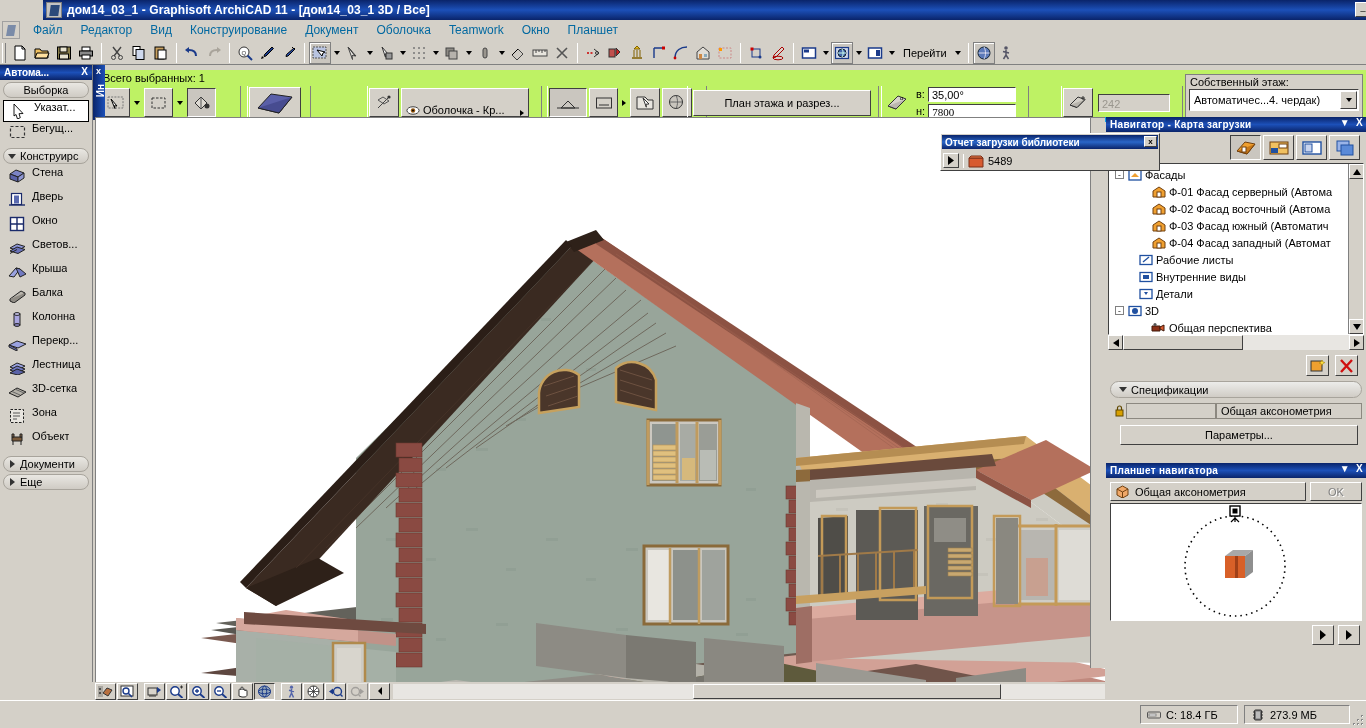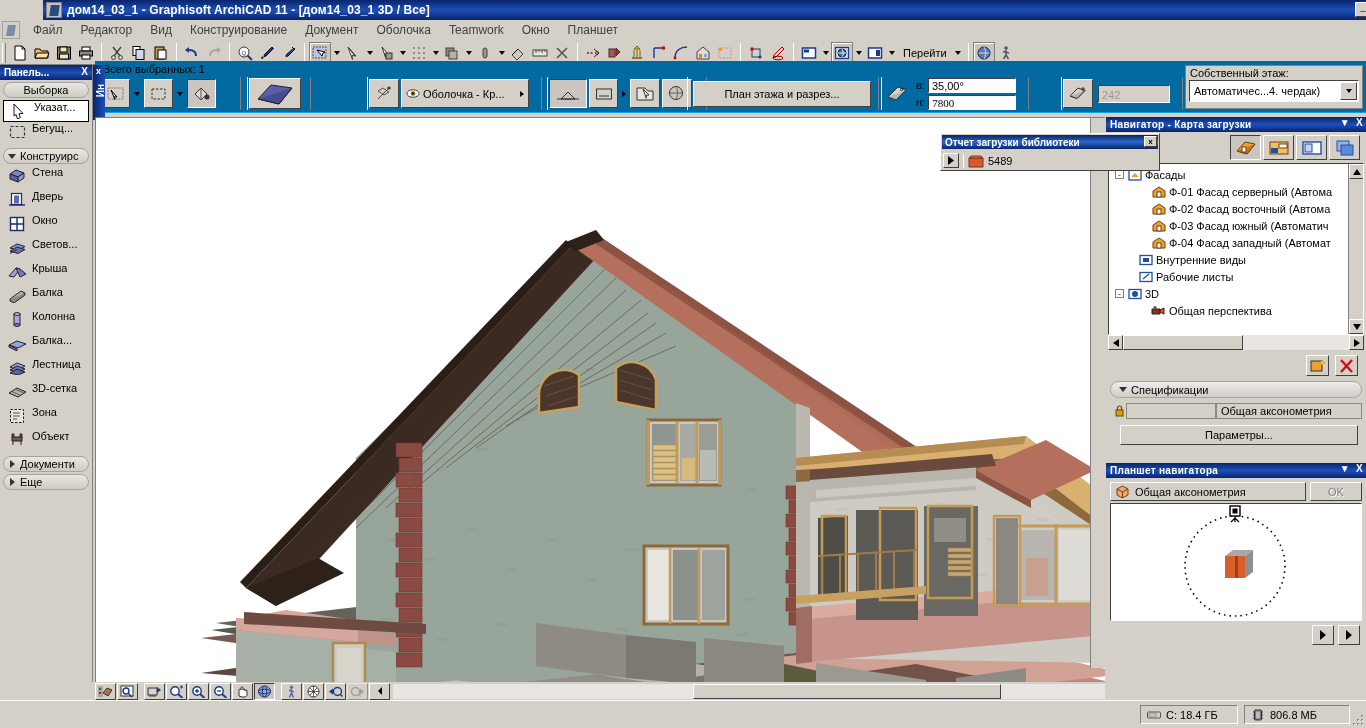--- a/index.html
+++ b/index.html
@@ -49,21 +49,21 @@
   }
   .menu-app-icon {
     width:18px; height:18px; margin:0 4px 0 2px; background:#d4d0c8;
     position:relative; border:1px solid #a0a0a0;
   }
   .menu-app-icon::after{
     content:""; position:absolute; left:4px; top:3px; width:8px; height:11px;
     background:#7a8ba8; transform:skewX(-10deg);
   }
   .menu-item {
-    padding:2px 9px; font-size:12px; color:#404040; cursor:default; white-space:nowrap;
+    padding:2px 9px; font-size:12px; color:#0369a1; cursor:default; white-space:nowrap;
   }
 
   
   .toolbar {
     position:absolute; left:0; top:41px; width:1366px; height:24px;
     background:#d4d0c8; display:flex; align-items:center;
     border-bottom:1px solid #808080;
   }
   .tb-grip {
     width:4px; height:20px; margin:0 3px 0 2px;
@@ -80,22 +80,22 @@
           border-right:1px solid #fff; margin:0 4px; flex:none; }
   .tdrop { width:11px; height:22px; display:flex; align-items:center;
            justify-content:center; font-size:7px; cursor:default; flex:none; }
   .tdrop::after { content:""; border-left:3px solid transparent;
      border-right:3px solid transparent; border-top:4px solid #000;
      display:block; }
   .tb-label { font-size:11px; padding:0 6px; white-space:nowrap; }
 
   
   .infobar {
-    position:absolute; left:95px; top:61px; width:1271px; height:52px;
-    background:#0369a1; border-bottom:1px solid #0ea5e9;
+    position:absolute; left:95px; top:70px; width:1271px; height:52px;
+    background:#bef264; border-bottom:5px solid #0ea5e9;
   }
   .sel-count { position:absolute; left:8px; top:2px; font-size:11px; }
   .ibgroup {
     position:absolute; top:16px; height:33px;
     border-left:1px solid #fff; border-right:1px solid #808080;
     display:flex; align-items:center;
   }
   .ibtn {
     height:29px; min-width:29px; background:#d4d0c8;
     border-top:1px solid #fff; border-left:1px solid #fff;
@@ -679,21 +679,21 @@
     </div>
 
     <div class="ibgroup" style="left:272px; width:175px;">
       <div class="ibtn" style="width:30px;">
         <svg width="18" height="18" viewBox="0 0 18 18">
             <path d="M3 14L14 3" stroke="#444"></path>
             <path d="M3 6l5-3 6 4-5 3z" fill="none" stroke="#555"></path>
             <circle cx="14" cy="3" r="1.6" fill="#333"></circle>
           </svg>
       </div>
-      <div class="ibtn" style="width:128px; justify-content:flex-start; padding:0 4px;">
+      <div class="ibtn" style="width:128px; justify-content:flex-start; padding:0 4px;align-items:flex-end;">
         <span class="mini-ico">
           <svg width="15" height="11" viewBox="0 0 15 11">
               <ellipse cx="7.5" cy="5.5" rx="6.5" ry="4" fill="#fff" stroke="#333"></ellipse>
               <circle cx="7.5" cy="5.5" r="2.4" fill="#9a5a10"></circle>
               <circle cx="7.5" cy="5.5" r="1" fill="#000"></circle>
             </svg>
         </span>
         <span style="font-size:11px;margin-left:3px;">Оболочка - Кр...</span>
         <span class="arr-r" style="margin-left:auto;"></span>
       </div>
@@ -769,21 +769,21 @@
         <span>Автоматичес...4. чердак)</span>
         <span class="combo-btn">
             <span class="arr"></span>
           </span>
       </div>
     </div>
   </div>
 
   <div class="leftpal">
     <div class="pal-title">
-      <span>Панель...</span>
+      <span>Автома...</span>
       <span class="x">X</span>
     </div>
 
     <div class="pal-section center">
       <span>Выборка</span>
     </div>
 
     <div class="tool-row sel">
       <span class="tool-ico">
         <svg width="16" height="16" viewBox="0 0 16 16">
@@ -874,21 +874,21 @@
       </span>
       <span class="tool-lbl">Колонна</span>
     </div>
     <div class="tool-row">
       <span class="tool-ico">
         <svg width="19" height="14" viewBox="0 0 19 14">
             <path d="M1 8l8-4 9 3-8 4z" fill="#9aa2e0" stroke="#222"></path>
             <path d="M1 8v2l8 4v-2z" fill="#6a72b8" stroke="#222"></path>
           </svg>
       </span>
-      <span class="tool-lbl">Балка...</span>
+      <span class="tool-lbl">Перекр...</span>
     </div>
     <div class="tool-row">
       <span class="tool-ico">
         <svg width="19" height="14" viewBox="0 0 19 14">
             <path d="M2 6l7-4 8 3-7 4z" fill="#9aa2e0" stroke="#222"></path>
             <path d="M2 9l7-4 8 3-7 4z" fill="#7179c0" stroke="#222"></path>
             <path d="M2 12l7-4 8 3-7 3z" fill="#5a62a8" stroke="#222"></path>
           </svg>
       </span>
       <span class="tool-lbl">Лестница</span>
@@ -1415,37 +1415,47 @@
               </svg>
           </span>
           <span class="tlabel">Ф-04 Фасад западный (Автомат</span>
         </div>
 
         <div class="tnode" style="padding-left:9px;">
           <span class="tdots"></span>
           <span class="tico">
             <svg width="14" height="12" viewBox="0 0 14 12">
                 <rect x="1" y="1.5" width="12" height="9" fill="#fff" stroke="#2050a0" stroke-width="1.3"></rect>
+                <path d="M4 8l6-5" stroke="#2050a0" stroke-width="1.3"></path>
+              </svg>
+          </span>
+          <span class="tlabel">Рабочие листы</span>
+        </div>
+
+        <div class="tnode" style="padding-left:9px;">
+          <span class="tdots"></span>
+          <span class="tico">
+            <svg width="14" height="12" viewBox="0 0 14 12">
+                <rect x="1" y="1.5" width="12" height="9" fill="#fff" stroke="#2050a0" stroke-width="1.3"></rect>
                 <rect x="4" y="4" width="6" height="4" fill="#2050a0"></rect>
               </svg>
           </span>
           <span class="tlabel">Внутренние виды</span>
         </div>
 
         <div class="tnode" style="padding-left:9px;">
           <span class="tdots"></span>
           <span class="tico">
             <svg width="14" height="12" viewBox="0 0 14 12">
                 <rect x="1" y="1.5" width="12" height="9" fill="#fff" stroke="#2050a0" stroke-width="1.3"></rect>
-                <path d="M4 8l6-5" stroke="#2050a0" stroke-width="1.3"></path>
+                <path d="M9 4H5l2 3z" fill="#2050a0"></path>
               </svg>
           </span>
-          <span class="tlabel">Рабочие листы</span>
+          <span class="tlabel">Детали</span>
         </div>
-
 
         <div class="tnode">
           <span class="texp">-</span>
           <span class="tico">
             <svg width="14" height="12" viewBox="0 0 14 12">
                 <rect x="1" y="1.5" width="12" height="9" fill="#fff" stroke="#2050a0" stroke-width="1.3"></rect>
                 <circle cx="7" cy="6" r="3" fill="#2050a0"></circle>
               </svg>
           </span>
           <span class="tlabel">3D</span>
@@ -1592,21 +1602,21 @@
       <span>C: 18.4 ГБ</span>
     </div>
     <div class="sb-cell" style="left:1244px;width:106px;">
       <span class="mini-ico">
         <svg width="12" height="12" viewBox="0 0 12 12">
             <rect x="2.5" y="1" width="7" height="10" rx="1" fill="#777" stroke="#333"></rect>
             <rect x="4" y="2.5" width="4" height="7" fill="#bbb"></rect>
             <path d="M1 3h1.5M1 6h1.5M1 9h1.5M9.5 3H11M9.5 6H11M9.5 9H11" stroke="#333"></path>
           </svg>
       </span>
-      <span>806.8 МБ</span>
+      <span>273.9 МБ</span>
     </div>
     <div class="grip">
       <svg width="14" height="14" viewBox="0 0 14 14">
           <g fill="#888">
             <rect x="10" y="2" width="2" height="2"></rect>
             <rect x="6" y="6" width="2" height="2"></rect>
             <rect x="10" y="6" width="2" height="2"></rect>
             <rect x="2" y="10" width="2" height="2"></rect>
             <rect x="6" y="10" width="2" height="2"></rect>
             <rect x="10" y="10" width="2" height="2"></rect>

